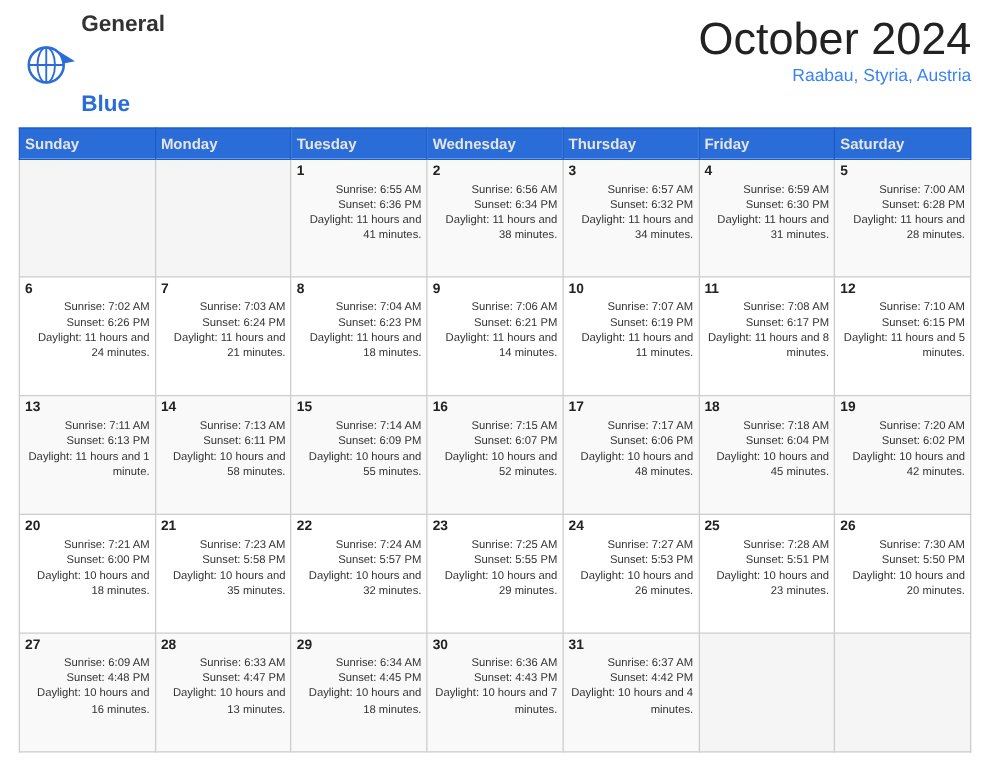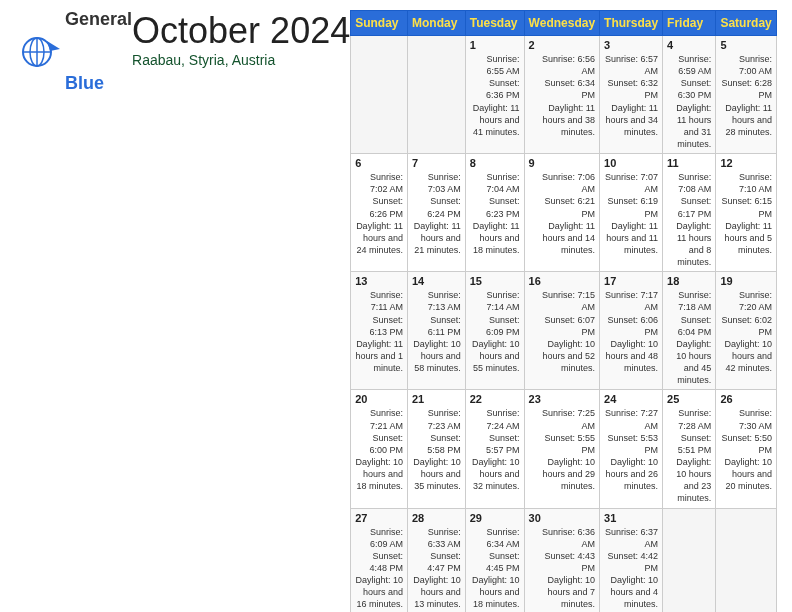--- a/index.html
+++ b/index.html
@@ -8,21 +8,21 @@
       background: #fff;
       width: 792px;
       height: 612px;
       overflow: hidden;
     }
     .page {
       width: 792px;
       height: 612px;
       padding: 10px 15px 10px 15px;
       display: flex;
-      flex-direction: row;
+      flex-direction: column;
     }
     .header {
       display: flex;
       justify-content: space-between;
       align-items: flex-start;
       margin-bottom: 8px;
     }
     .logo {
       display: flex;
       align-items: center;
@@ -37,39 +37,39 @@
       font-weight: bold;
       color: #333;
     }
     .logo-blue {
       font-size: 18px;
       font-weight: bold;
       color: #2a6dd9;
       margin-top: 44px;
     }
     .title-block {
-      text-align: left;
+      text-align: right;
     }
     .month-title {
       font-size: 36px;
       font-weight: normal;
       color: #222;
     }
     .subtitle {
       font-size: 14px;
-      color: #14532d;
+      color: #3b82f6;
     }
     .calendar {
       width: 100%;
       border-collapse: collapse;
       flex: 1;
     }
     .calendar thead tr th {
       background-color: #2a6dd9;
-      color: #fde047;
+      color: #e5e5e5;
       font-size: 12px;
       font-weight: bold;
       padding: 5px 4px;
       text-align: left;
       border: 1px solid #1a5dc9;
     }
     .calendar tbody tr td {
       border: 1px solid #ccc;
       vertical-align: top;
       padding: 3px 4px;

